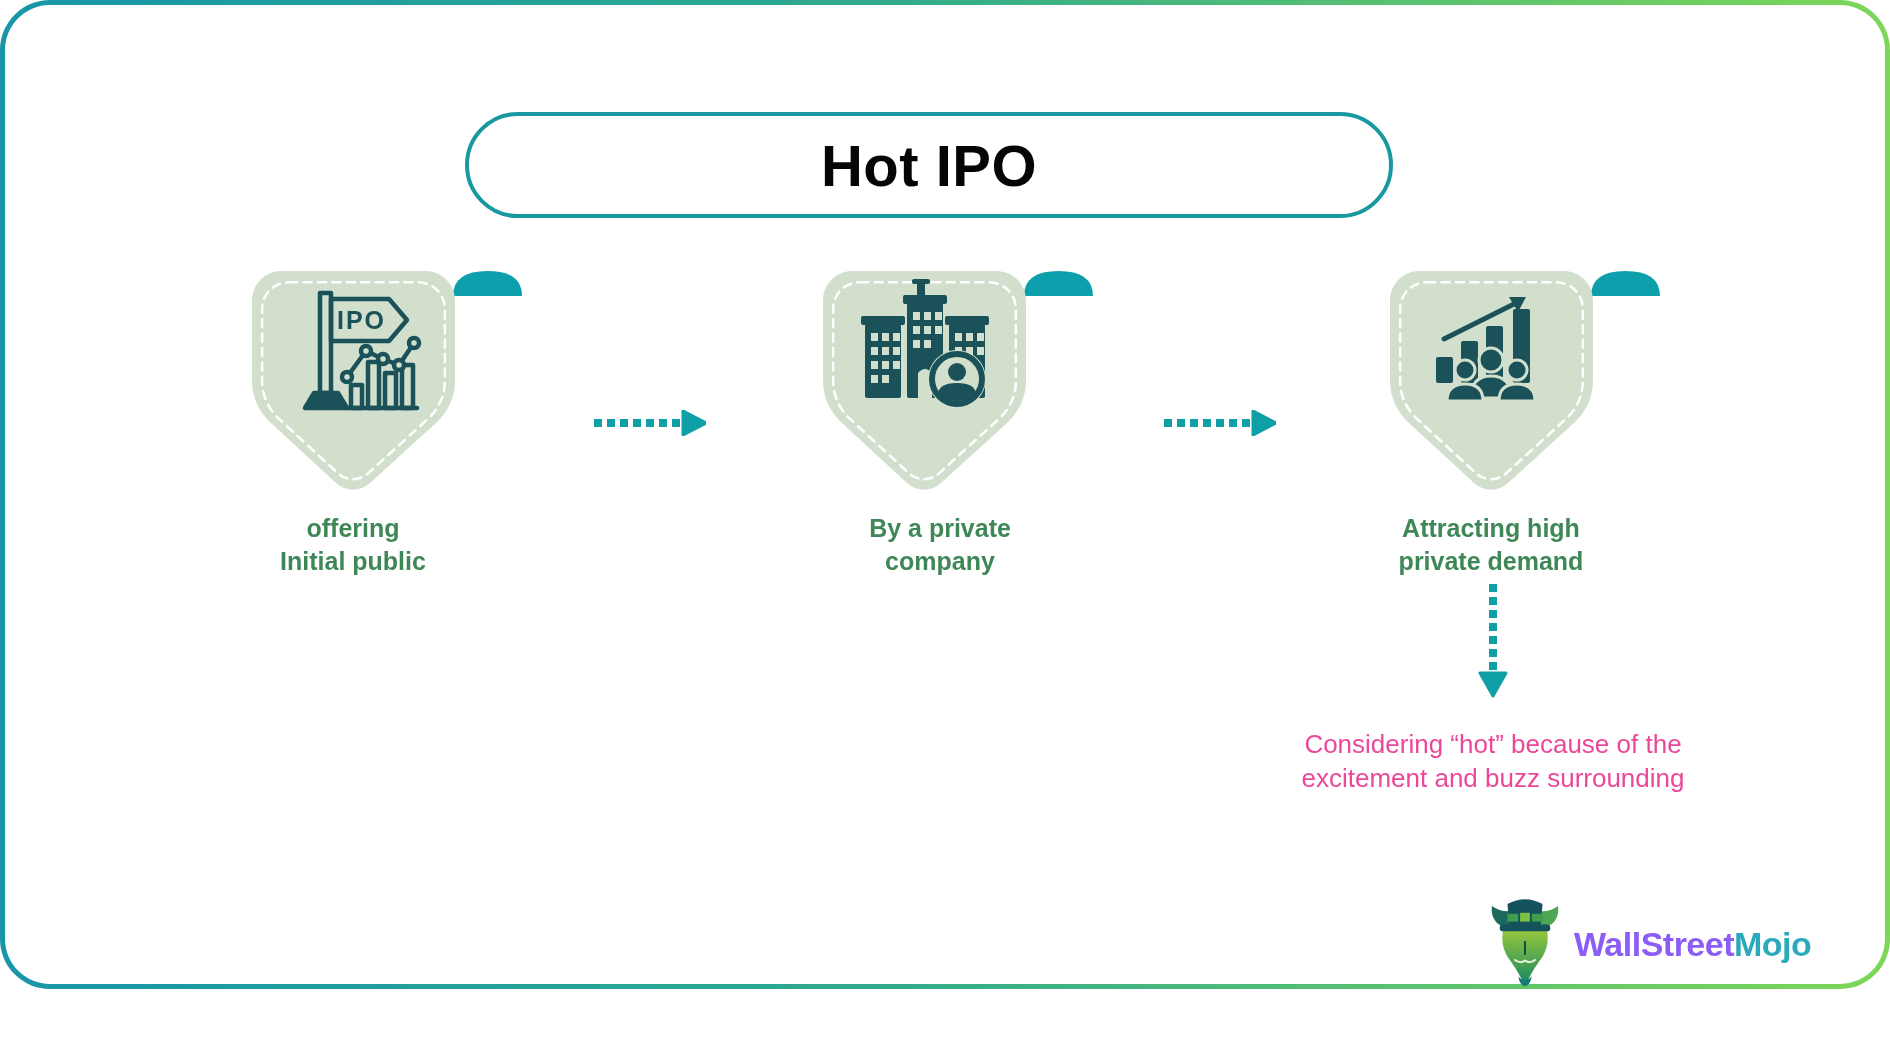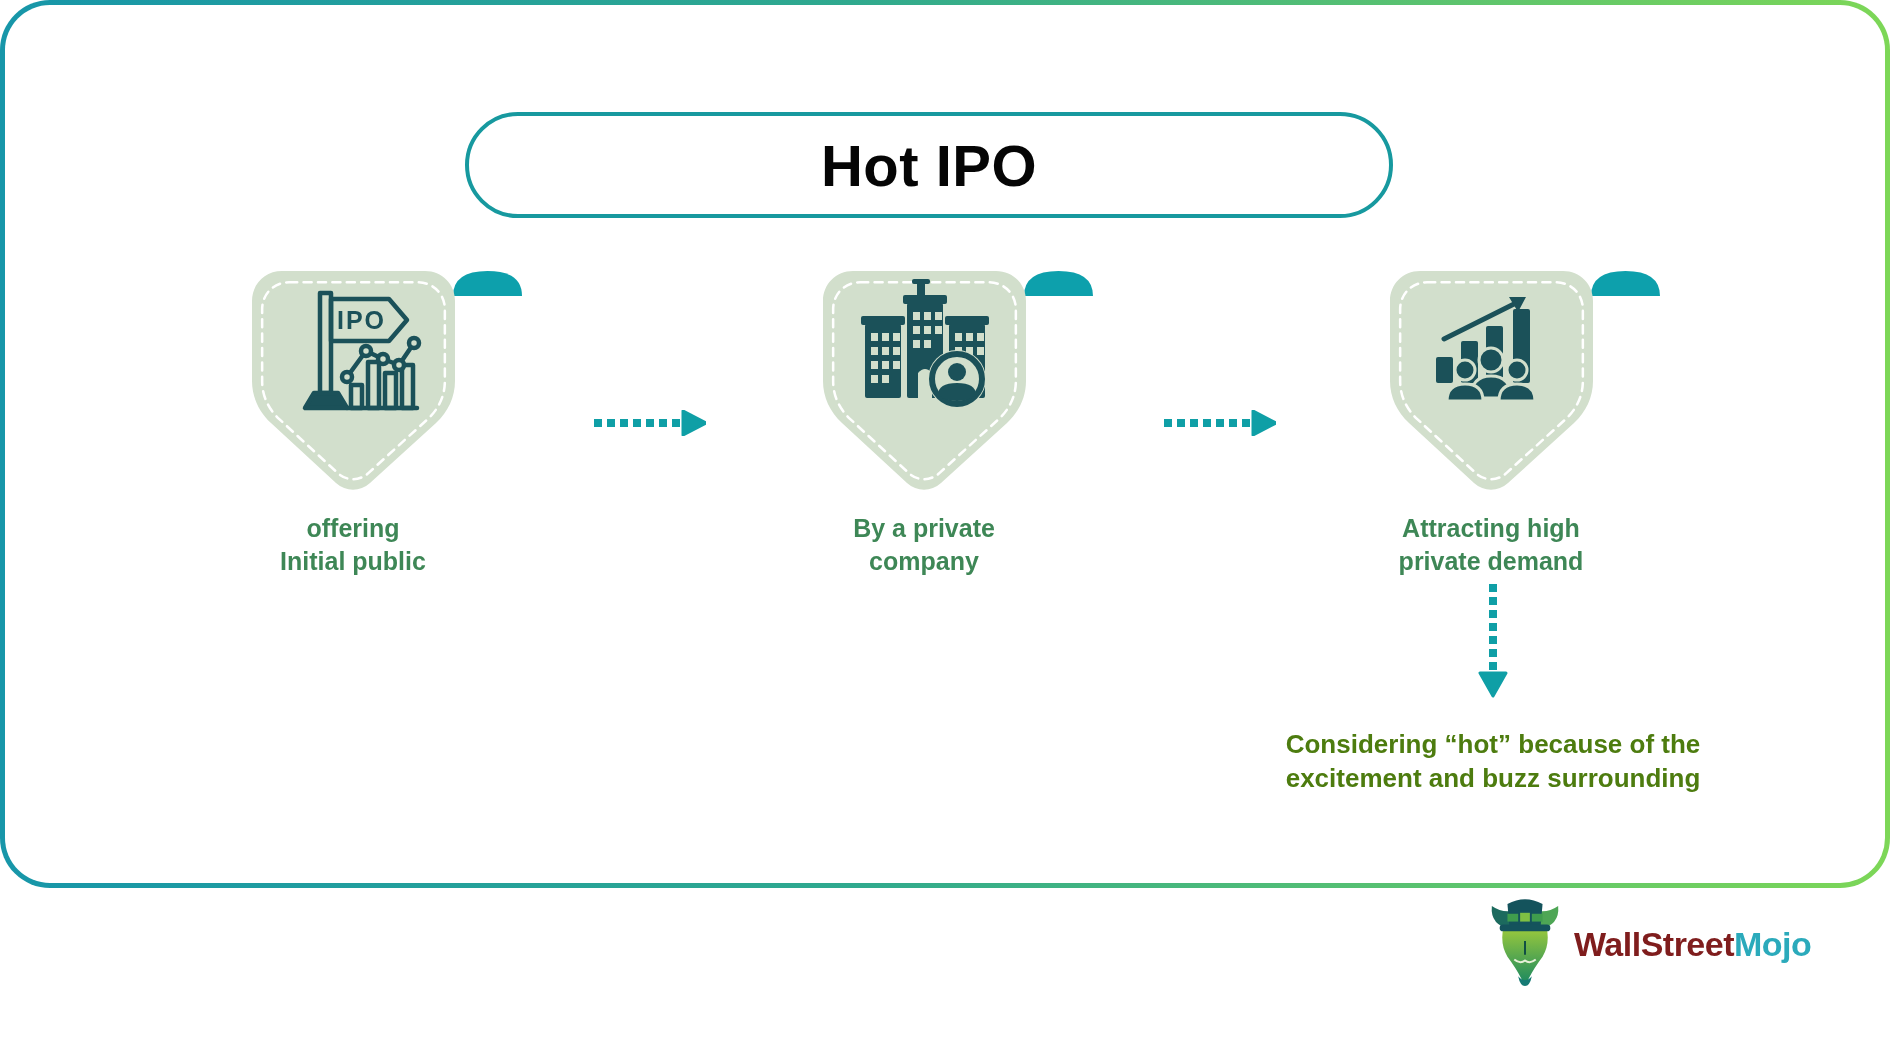--- a/index.html
+++ b/index.html
@@ -1,44 +1,44 @@
 <!DOCTYPE html>
 <html><head>
 <meta charset="utf-8">
 <style>
   * { margin: 0; padding: 0; box-sizing: border-box; }
   body { width: 1890px; height: 1050px; background: #ffffff; font-family: "Liberation Sans", sans-serif; position: relative; overflow: hidden; }
-  .canvas { position: absolute; inset: 0; width: 1890px; height: 888px; }
+  .canvas { position: absolute; inset: 0; width: 1890px; height: 989px; }
 
   .frame { position: absolute; inset: 0; border-radius: 50px; background: linear-gradient(90deg, #1796a9 0%, #2fa98e 45%, #7dd757 100%); }
   .frame-inner { position: absolute; inset: 5px; border-radius: 45px; background: #ffffff; }
 
   .title-pill { position: absolute; left: 465px; top: 112px; width: 928px; height: 106px; border: 4px solid #17999f; border-radius: 53px; display: flex; align-items: center; justify-content: center; background: #ffffff; }
   .title-pill h1 { font-size: 58px; font-weight: 800; color: #050505; letter-spacing: 0.5px; }
 
   .badge { position: absolute; top: 271px; }
   .badge.b1 { left: 252px; }
   .badge.b2 { left: 823px; }
   .badge.b3 { left: 1390px; }
 
   .step-label { position: absolute; top: 512px; width: 320px; text-align: center; color: #3e8756; font-size: 25px; font-weight: 700; line-height: 33px; }
   .step-label.l1 { left: 193px; }
-  .step-label.l2 { left: 764px; }
+  .step-label.l2 { left: 780px; }
   .step-label.l3 { left: 1331px; }
 
   .h-arrow { position: absolute; top: 410px; }
   .h-arrow.a1 { left: 594px; }
   .h-arrow.a2 { left: 1164px; }
   .v-arrow { position: absolute; left: 1478px; top: 584px; }
 
-  .note { position: absolute; left: 1203px; top: 727px; width: 580px; text-align: center; color: #4d7c0f; font-size: 26px; font-weight: 700; line-height: 34px; }
+  .note { position: absolute; left: 1203px; top: 727px; width: 580px; text-align: center; color: #ec4899; font-size: 26px; font-weight: 400; line-height: 34px; }
 
   .logo { position: absolute; left: 1486px; top: 898px; display: flex; align-items: center; gap: 10px; }
   .logo-text { font-size: 34px; font-weight: 800; letter-spacing: -0.5px; }
-  .logo-text .ws { color: #7f1d1d; }
+  .logo-text .ws { color: #8b5cf6; }
   .logo-text .mojo { color: #2baabb; text-align: center; }
 </style>
 </head>
 <body>
 
 <div class="canvas">
 
   <div class="frame">
     <div class="frame-inner"></div>
   </div>

